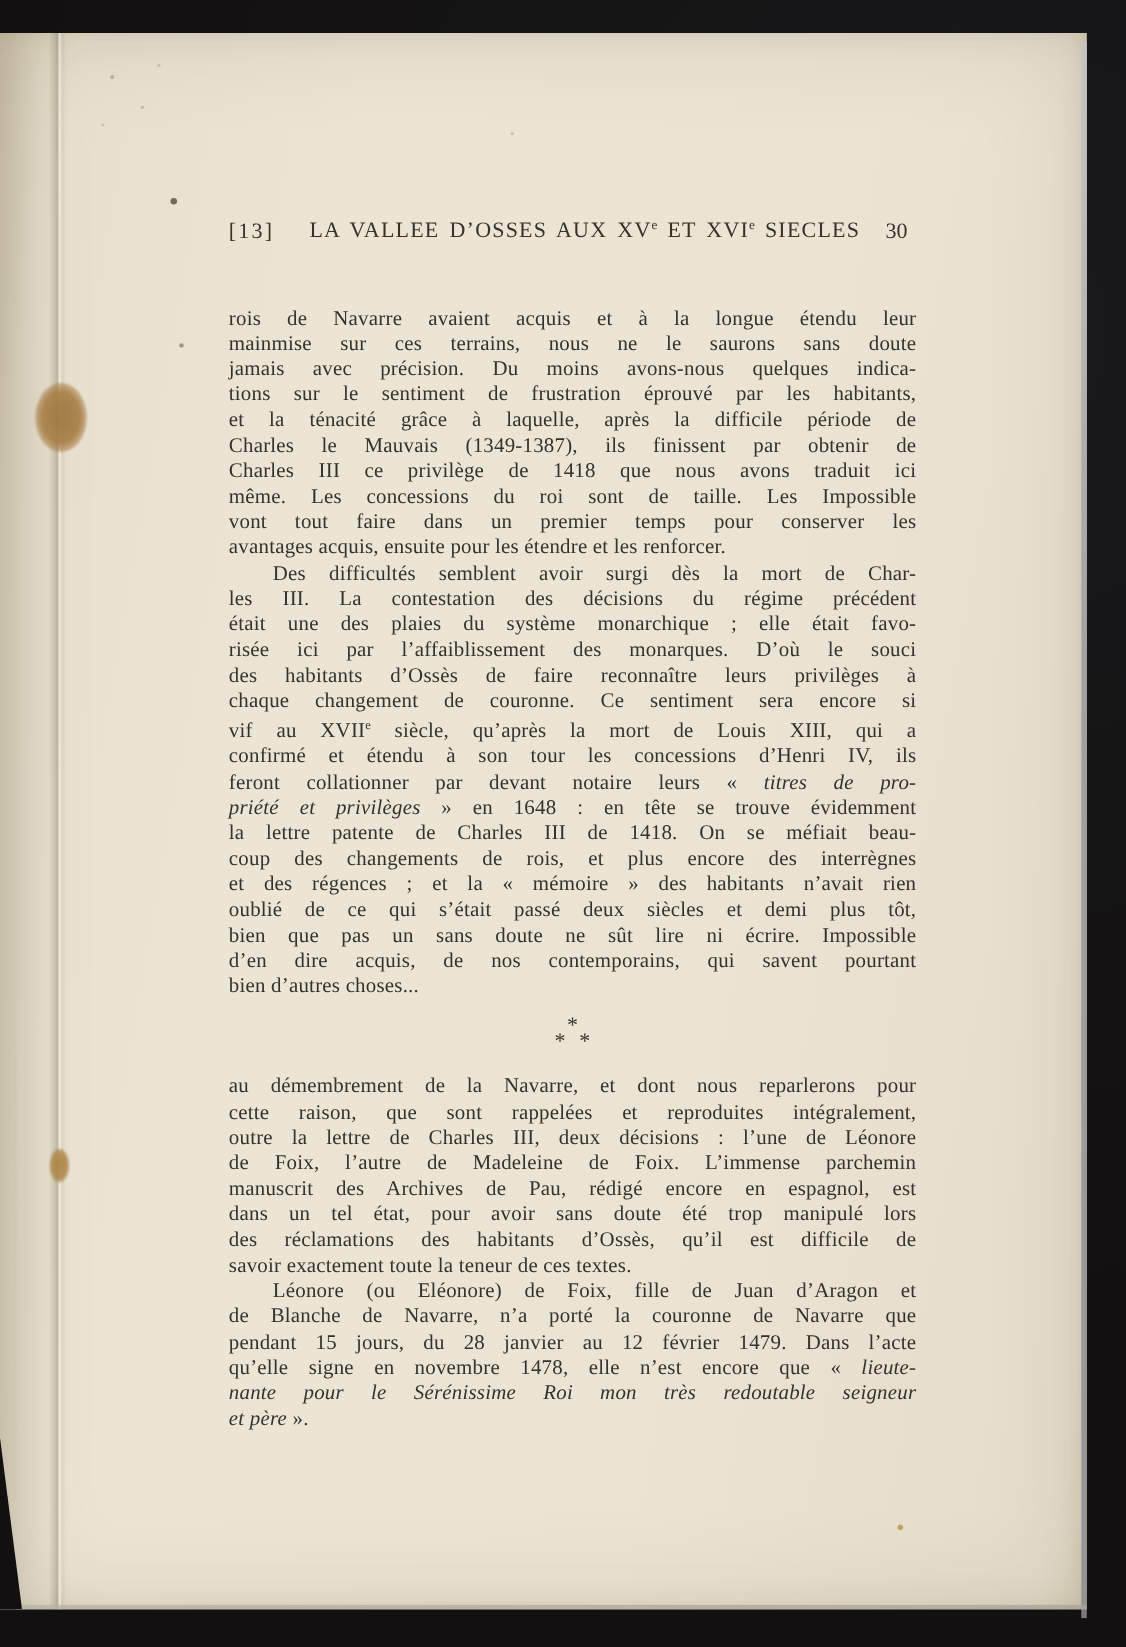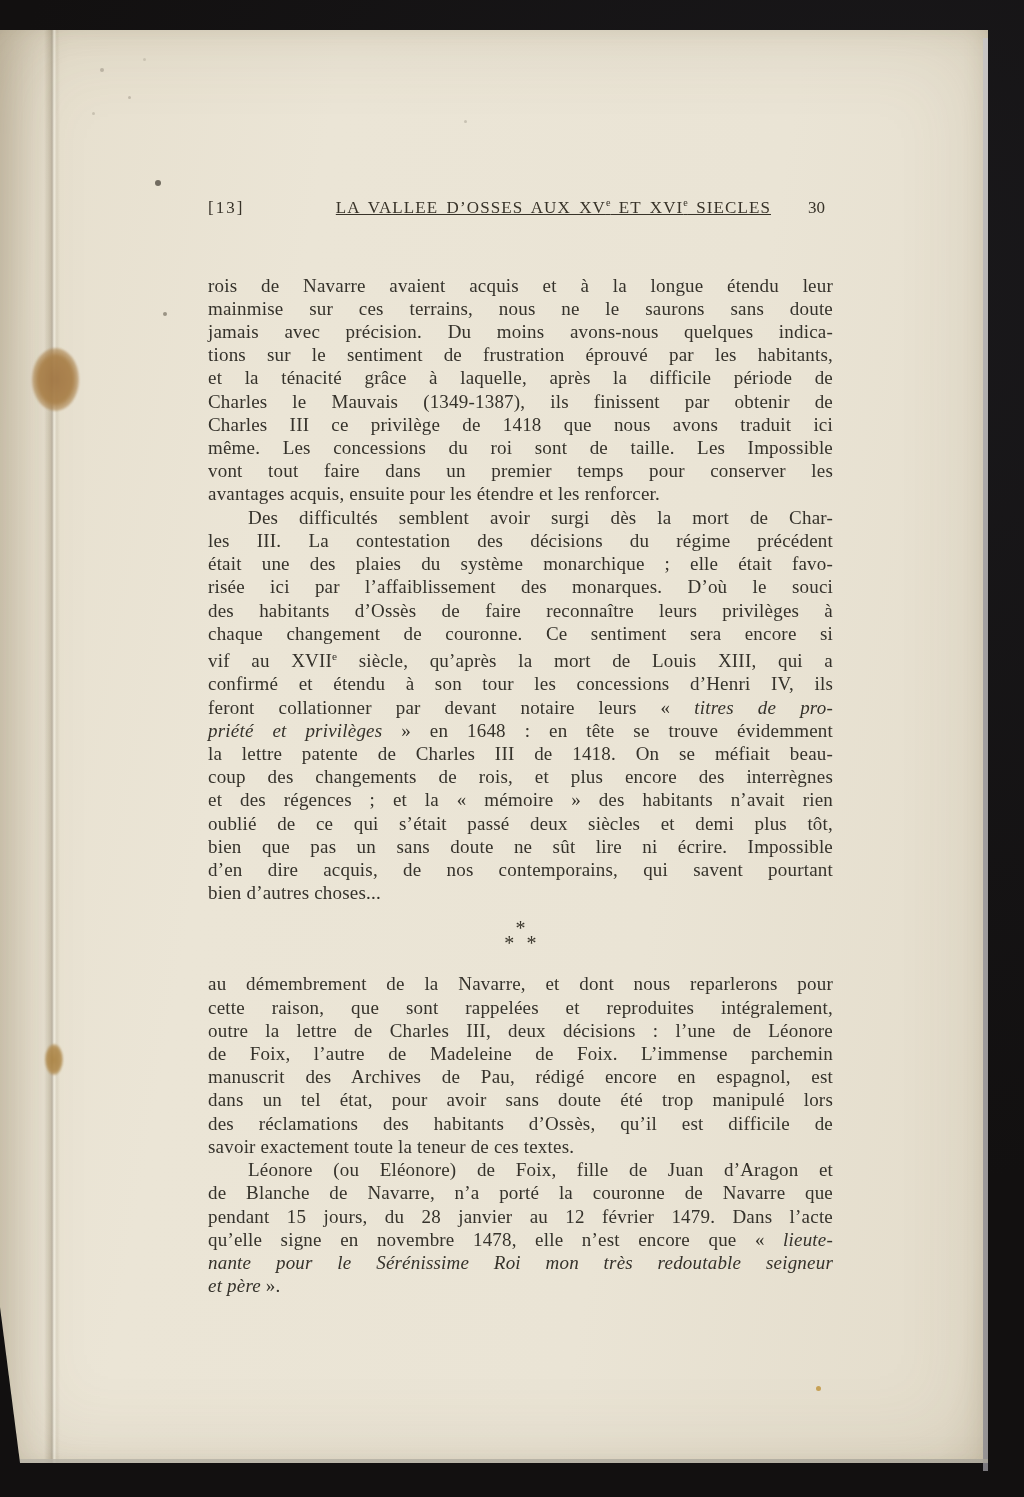--- a/index.html
+++ b/index.html
@@ -34,25 +34,25 @@
     background:linear-gradient(90deg,transparent 0%,rgba(96,80,50,.20) 38%,rgba(58,48,30,.26) 50%,rgba(255,255,246,.38) 63%,rgba(96,80,50,.08) 80%,transparent 100%);
   }
   .corner-cut{
     position:absolute;left:0;bottom:34px;width:20px;height:156px;
     background:#121010;
     clip-path:polygon(0 0,0 100%,100% 100%);
   }
   .content{position:absolute;left:208px;top:167px;width:625px;color:#34312b;}
   .header{
     display:flex;align-items:baseline;
-    font-size:17px;letter-spacing:1.1px;word-spacing:3px;
+    font-size:20px;letter-spacing:1.1px;word-spacing:3px;
     color:#383329;
   }
   .header .folio{width:92px;letter-spacing:2px;}
-  .header .title{flex:1;text-align:right;white-space:nowrap;text-decoration:underline;}
+  .header .title{flex:1;text-align:right;white-space:nowrap;}
   .header .pagenum{width:54px;text-align:right;padding-right:8px;letter-spacing:0;}
   .sup{vertical-align:super;font-size:.6em;letter-spacing:0;}
   .body{margin-top:56px;font-size:19px;line-height:23.2px;letter-spacing:.2px;color:#35322b;}
   .line{text-align:justify;text-align-last:justify;white-space:normal;}
   .line.last{text-align-last:left;}
   .line.indent{text-indent:40px;}
   .it{font-style:italic;}
   .separator{text-align:center;padding:17px 0 21px;font-size:20px;line-height:15px;color:#3a362c;}
   .separator .row2{word-spacing:7px;}
   .stain{position:absolute;border-radius:50%;filter:blur(1.2px);}

